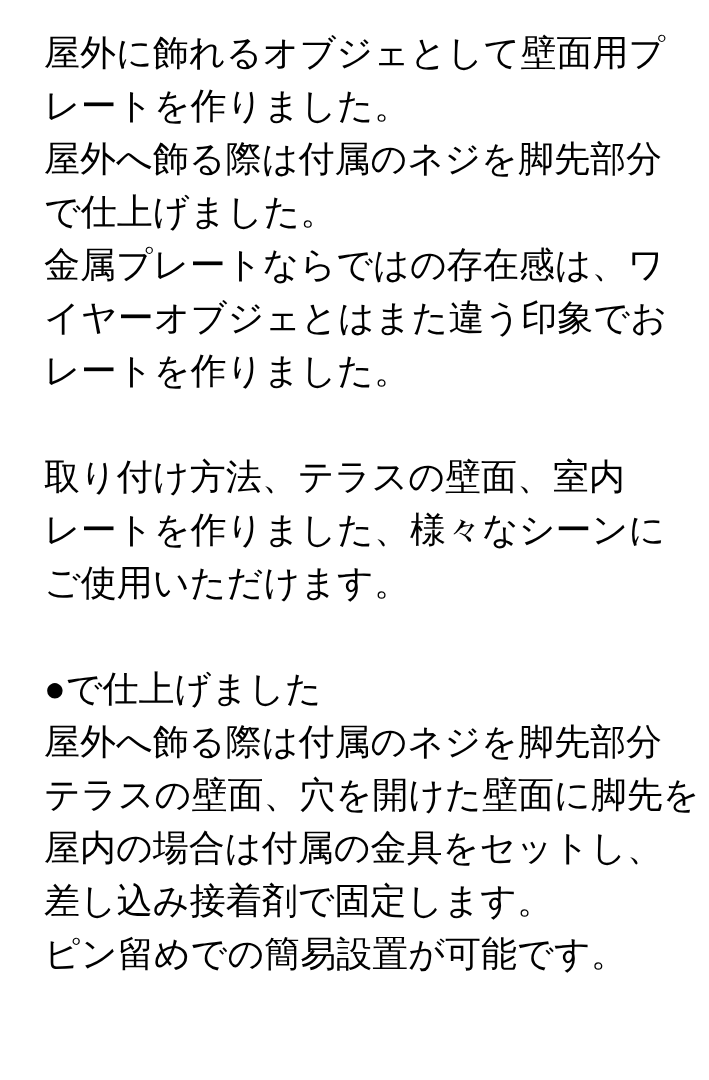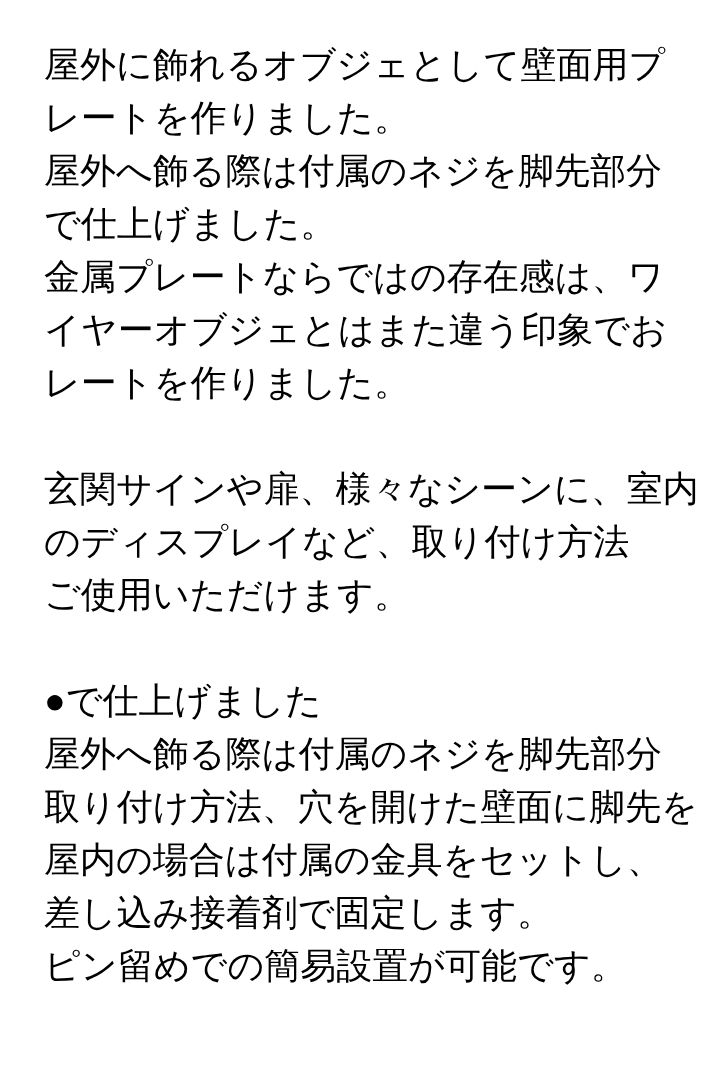--- a/index.html
+++ b/index.html
@@ -9,21 +9,21 @@
   }
   body {
     width: 709px;
     height: 1080px;
     overflow: hidden;
   }
   .page {
     box-sizing: border-box;
     width: 646px;
     height: 1080px;
-    padding: 38px 20px 0 44px;
+    padding: 26px 20px 0 44px;
     font-family: "Liberation Sans", "DejaVu Sans", sans-serif;
     font-size: 36px;
     line-height: 53px;
     color: #000000;
     letter-spacing: 0;
   }
   .paragraph {
     margin: 0;
   }
   .paragraph + .paragraph {
@@ -42,26 +42,26 @@
       <div class="line">屋外に飾れるオブジェとして壁面用プ</div>
       <div class="line">レートを作りました。</div>
       <div class="line">屋外へ飾る際は付属のネジを脚先部分</div>
       <div class="line">で仕上げました。</div>
       <div class="line">金属プレートならではの存在感は、ワ</div>
       <div class="line">イヤーオブジェとはまた違う印象でお</div>
       <div class="line">レートを作りました。</div>
     </section>
 
   <section class="paragraph">
-      <div class="line">玄関サインや扉、様々なシーンに、室内</div>
-      <div class="line">のディスプレイなど、取り付け方法</div>
+      <div class="line">取り付け方法、テラスの壁面、室内</div>
+      <div class="line">レートを作りました、様々なシーンに</div>
       <div class="line">ご使用いただけます。</div>
     </section>
 
   <section class="paragraph">
       <div class="line">●で仕上げました</div>
       <div class="line">屋外へ飾る際は付属のネジを脚先部分</div>
-      <div class="line">取り付け方法、穴を開けた壁面に脚先を</div>
+      <div class="line">テラスの壁面、穴を開けた壁面に脚先を</div>
       <div class="line">屋内の場合は付属の金具をセットし、</div>
       <div class="line">差し込み接着剤で固定します。</div>
       <div class="line">ピン留めでの簡易設置が可能です。</div>
     </section>
 </main>
 
 </body></html>

